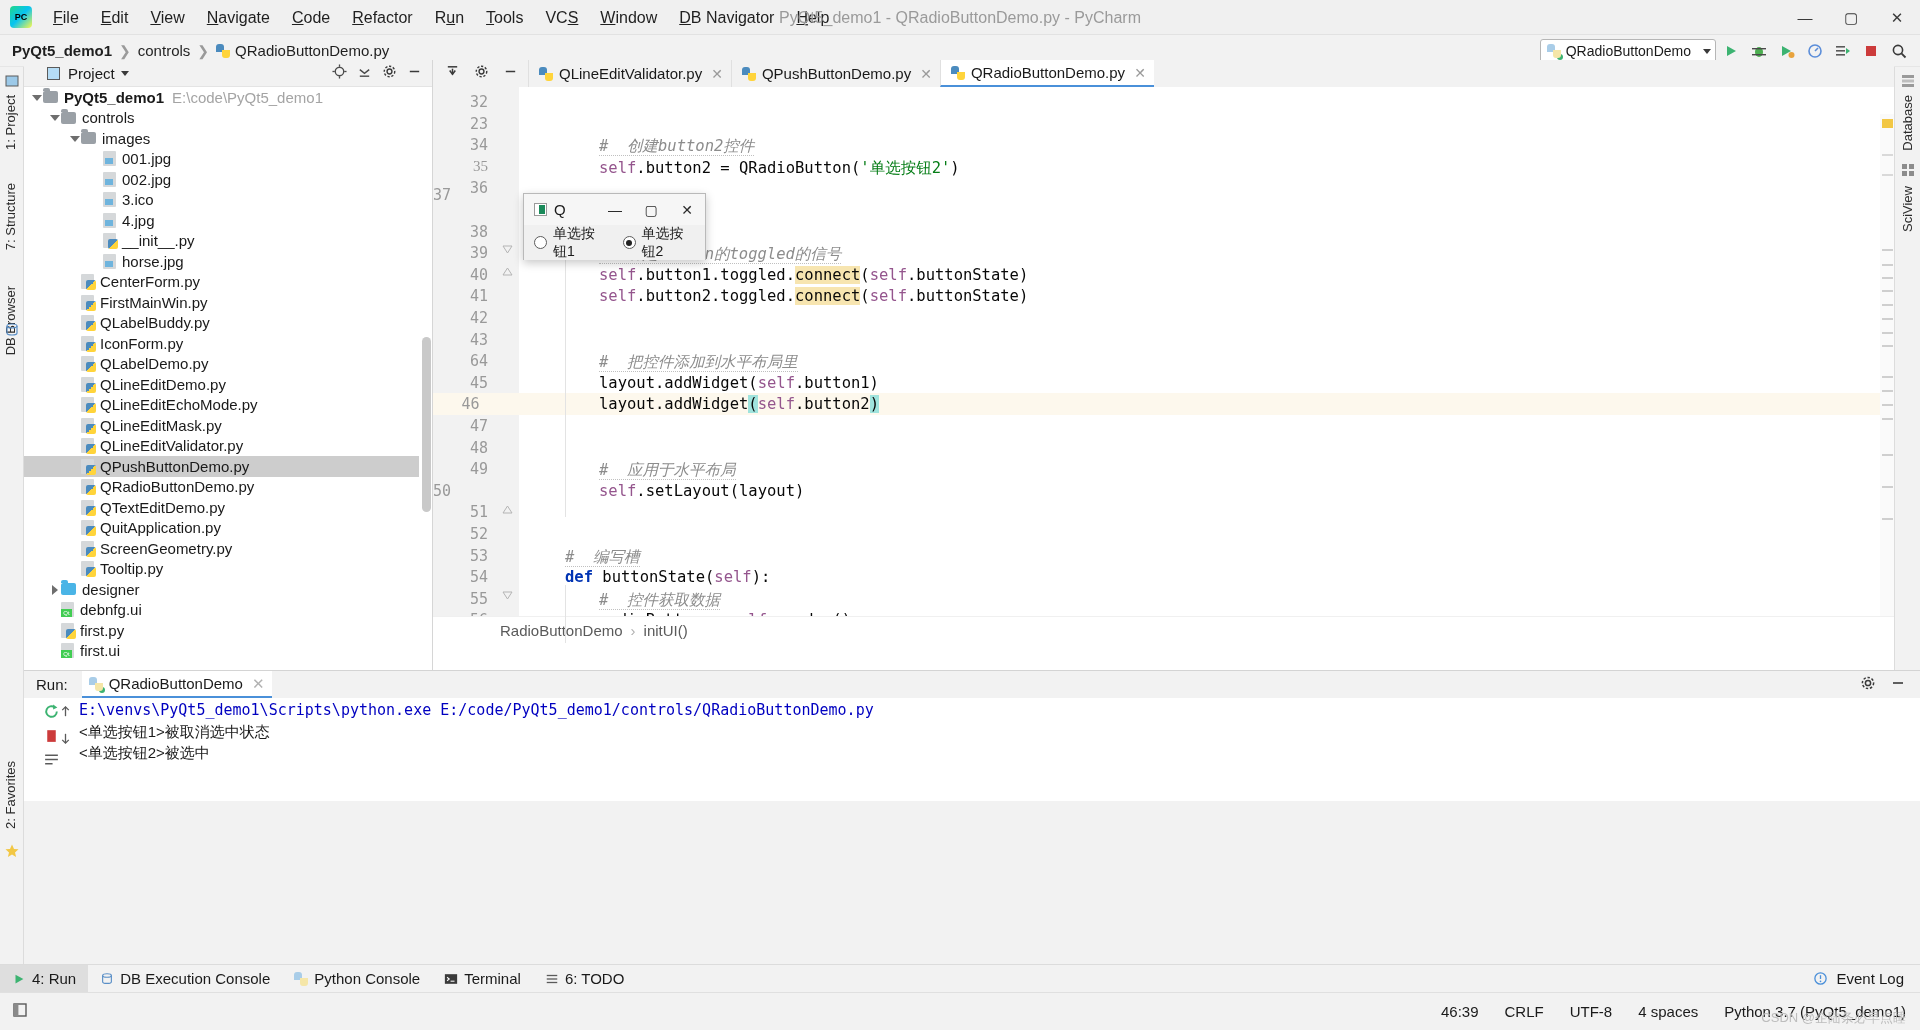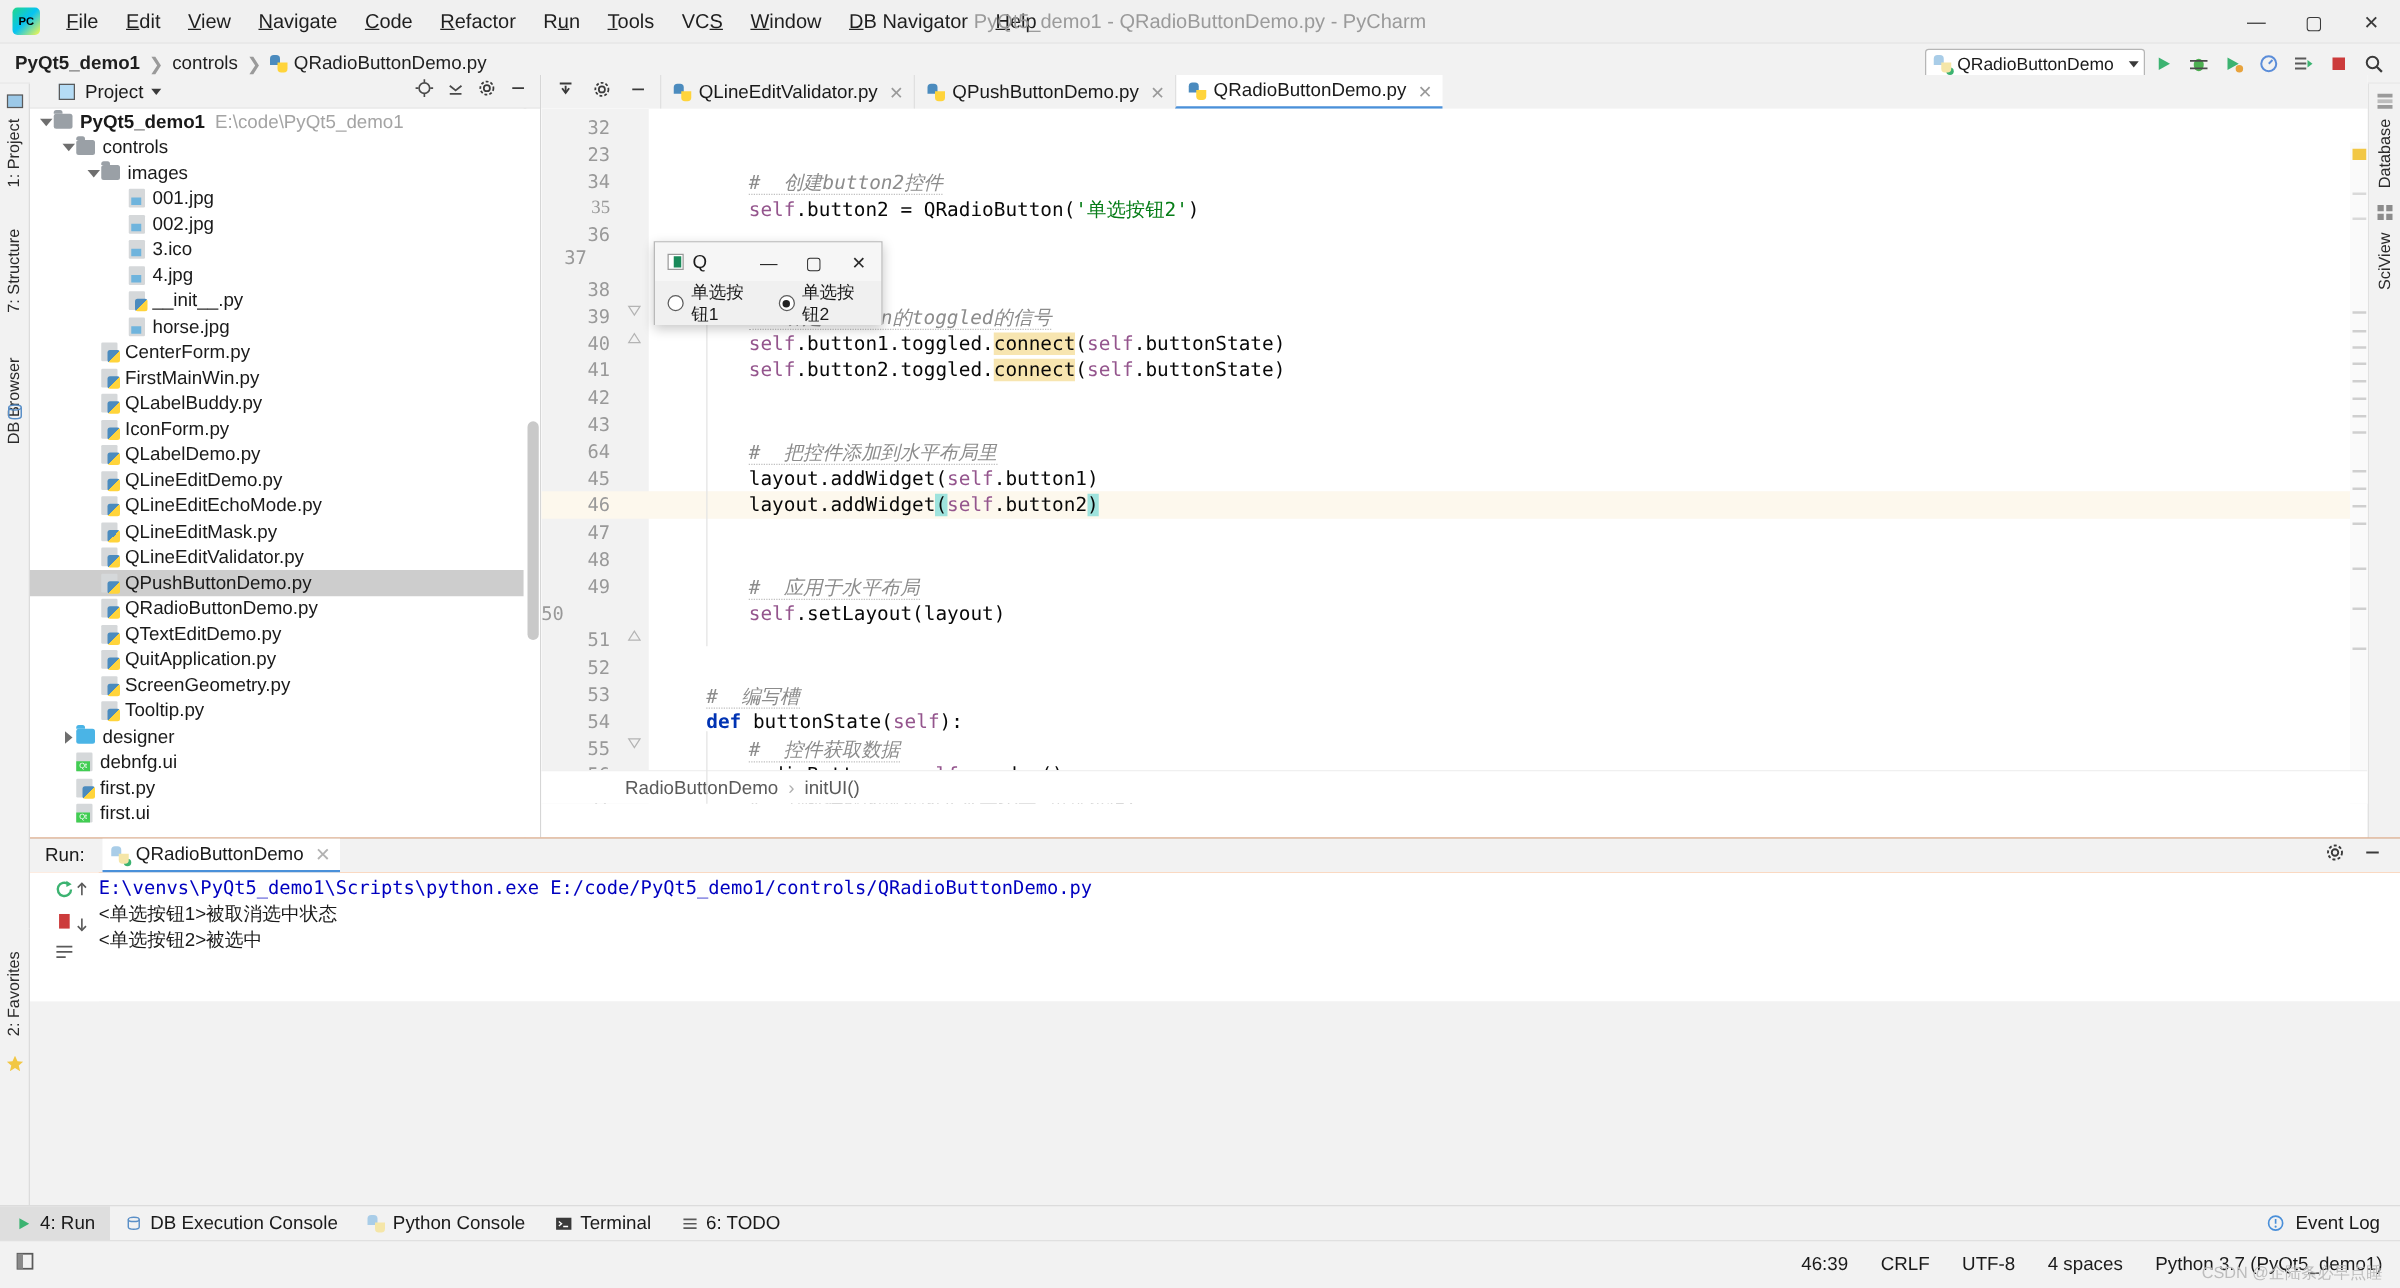--- a/index.html
+++ b/index.html
@@ -547,30 +547,30 @@
           <div class="cl" style="top: 502.8px; left: 80px;"><span class="cmt squig">#  控件获取数据</span></div>
           <div class="cl" style="top: 524.4px; left: 80px;">radioButton = <span class="self">self</span>.sender()</div>
           <div class="cl" style="top: 546px; left: 80px;"><span class="cmt squig">#  判断获取的数据的文本是否是'单选按钮1'</span></div>
         </div>
       <div id="gutter-nums">
           <div class="ln" style="top: 6px; right: auto; left: 0px; width: 55px; text-align: right;">32</div>
           <div class="ln" style="top: 27.6px; right: auto; left: 0px; width: 55px; text-align: right;">23</div>
           <div class="ln" style="top: 49.2px; right: auto; left: 0px; width: 55px; text-align: right;">34</div>
           <div class="ln" style="top: 70.8px; right: auto; left: 0px; width: 55px; text-align: right; font-family: Liberation Serif, serif;">35</div>
           <div class="ln" style="top: 92.4px; right: auto; left: 0px; width: 55px; text-align: right;">36</div>
-          <div class="ln" style="top: 110px; right: auto; left: 0px; width: 55px; text-align: center;">37</div>
+          <div class="ln" style="top: 99px; right: auto; left: 0px; width: 55px; text-align: left;">37</div>
           <div class="ln" style="top: 135.6px; right: auto; left: 0px; width: 55px; text-align: right;">38</div>
           <div class="ln" style="top: 157.2px; right: auto; left: 0px; width: 55px; text-align: right;">39</div>
           <div class="ln" style="top: 178.8px; right: auto; left: 0px; width: 55px; text-align: right;">40</div>
           <div class="ln" style="top: 200.4px; right: auto; left: 0px; width: 55px; text-align: right;">41</div>
           <div class="ln" style="top: 222px; right: auto; left: 0px; width: 55px; text-align: right;">42</div>
           <div class="ln" style="top: 243.6px; right: auto; left: 0px; width: 55px; text-align: right;">43</div>
           <div class="ln" style="top: 265.2px; right: auto; left: 0px; width: 55px; text-align: right;">64</div>
           <div class="ln" style="top: 286.8px; right: auto; left: 0px; width: 55px; text-align: right;">45</div>
-          <div class="ln" style="top: 308.4px; right: auto; left: 0px; width: 55px; text-align: right; padding-left: 20px;">46</div>
+          <div class="ln" style="top: 308.4px; right: auto; left: 0px; width: 55px; text-align: center; padding-left: 20px;">46</div>
           <div class="ln" style="top: 330px; right: auto; left: 0px; width: 55px; text-align: right;">47</div>
           <div class="ln" style="top: 351.6px; right: auto; left: 0px; width: 55px; text-align: right;">48</div>
           <div class="ln" style="top: 373.2px; right: auto; left: 0px; width: 55px; text-align: right;">49</div>
           <div class="ln" style="top: 394.8px; right: auto; left: 0px; width: 55px; text-align: left;">50</div>
           <div class="ln" style="top: 416.4px; right: auto; left: 0px; width: 55px; text-align: right;">51</div>
           <div class="ln" style="top: 438px; right: auto; left: 0px; width: 55px; text-align: right;">52</div>
           <div class="ln" style="top: 459.6px; right: auto; left: 0px; width: 55px; text-align: right;">53</div>
           <div class="ln" style="top: 481.2px; right: auto; left: 0px; width: 55px; text-align: right;">54</div>
           <div class="ln" style="top: 502.8px; right: auto; left: 0px; width: 55px; text-align: right;">55</div>
           <div class="ln" style="top: 524.4px; right: auto; left: 0px; width: 55px; text-align: right;">56</div>

